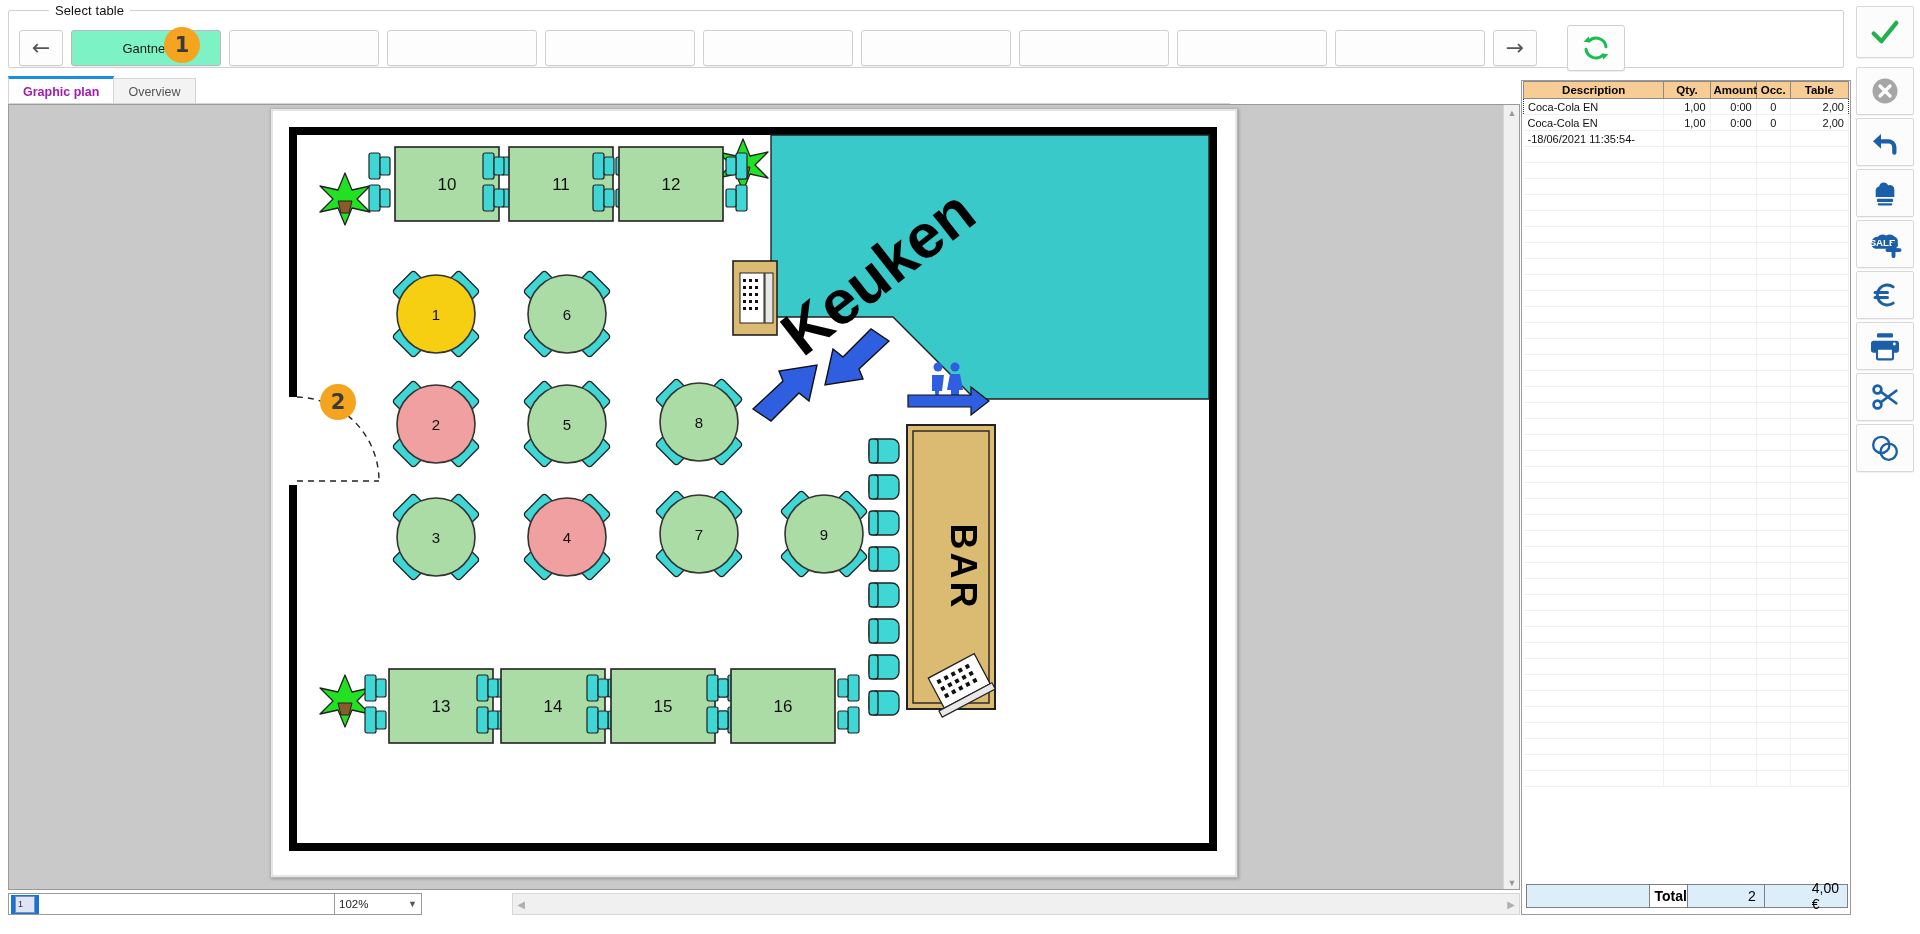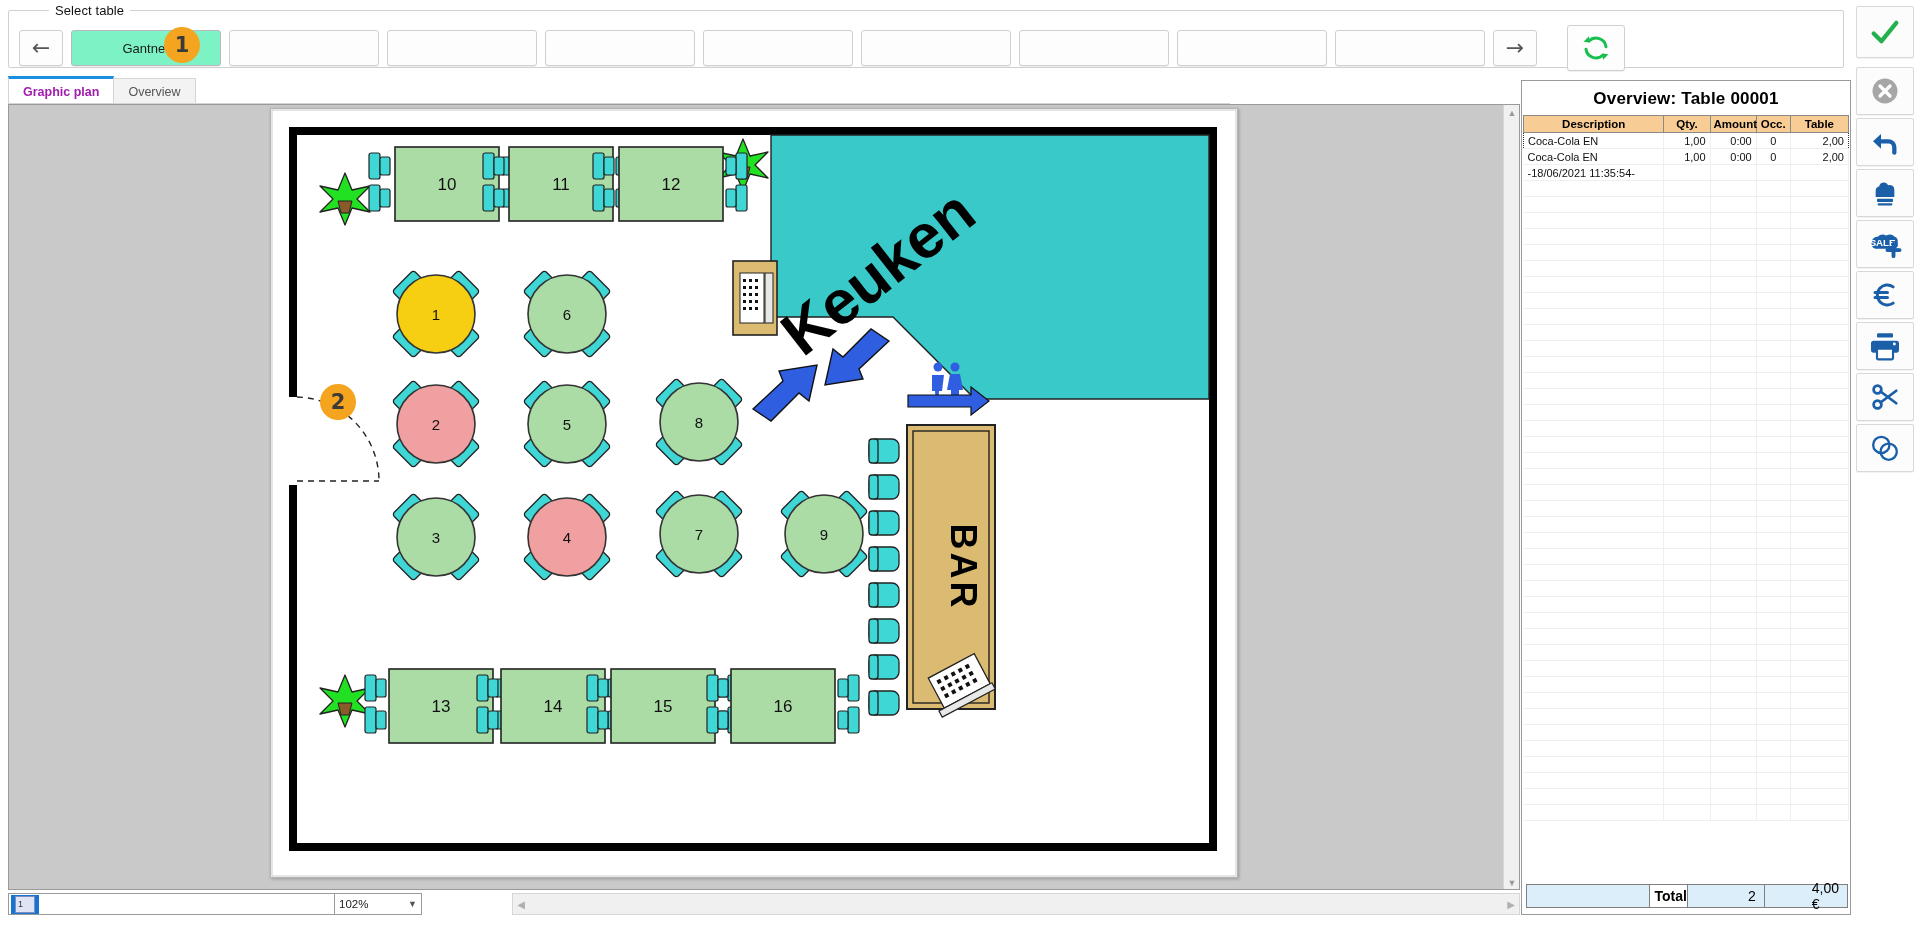--- a/index.html
+++ b/index.html
@@ -641,21 +641,20 @@
       <span class="zoom-caret">▼</span>
     </div>
   </div>
 
   <div class="hscroll">
     <div class="chev left">◀</div>
     <div class="chev right">▶</div>
   </div>
 
   <div class="order-panel">
-    <div class="order-title">Overview: Table 00001</div>
 
     <table class="order-table">
       <thead>
         <tr>
           <th style="width:140px">Description</th>
           <th style="width:46px">Qty.</th>
           <th style="width:46px">Amount</th>
           <th style="width:34px">Occ.</th>
           <th style="width:58px">Table</th>
         </tr>

